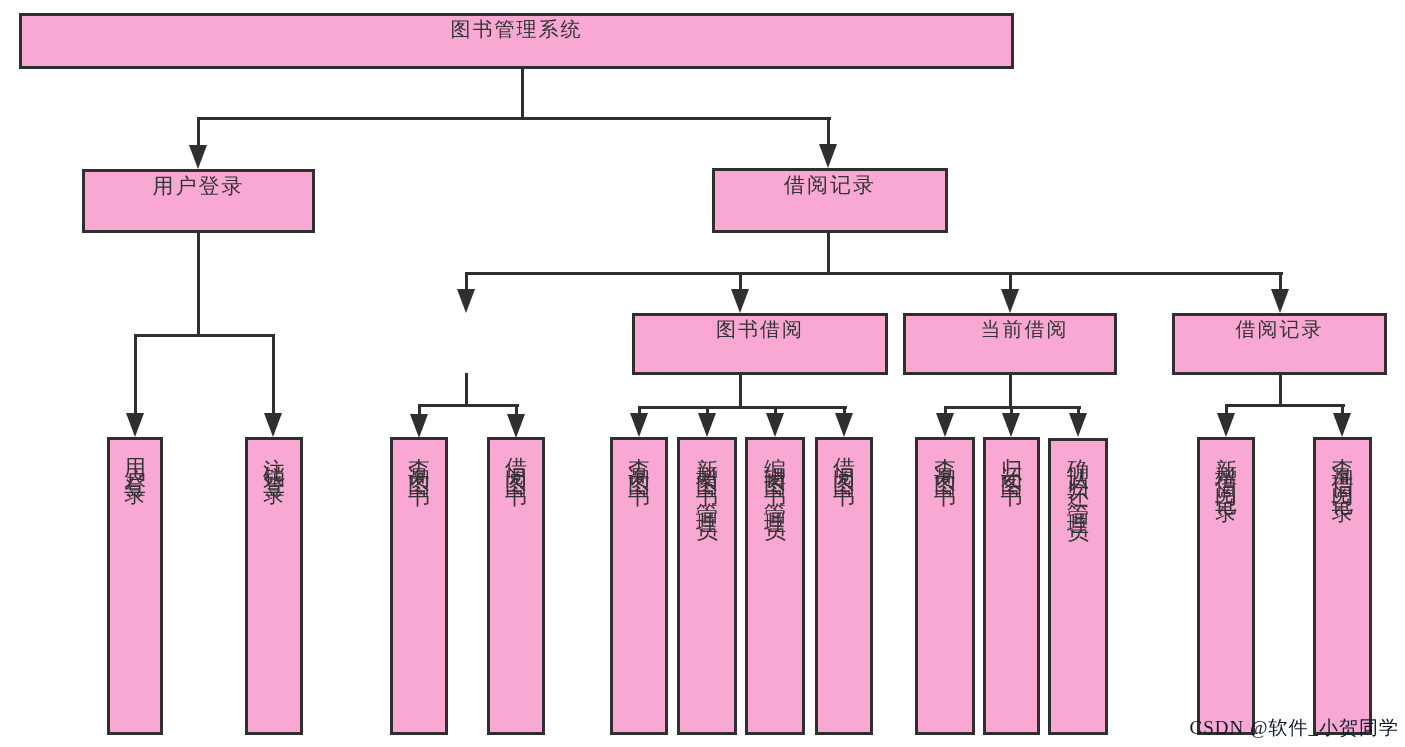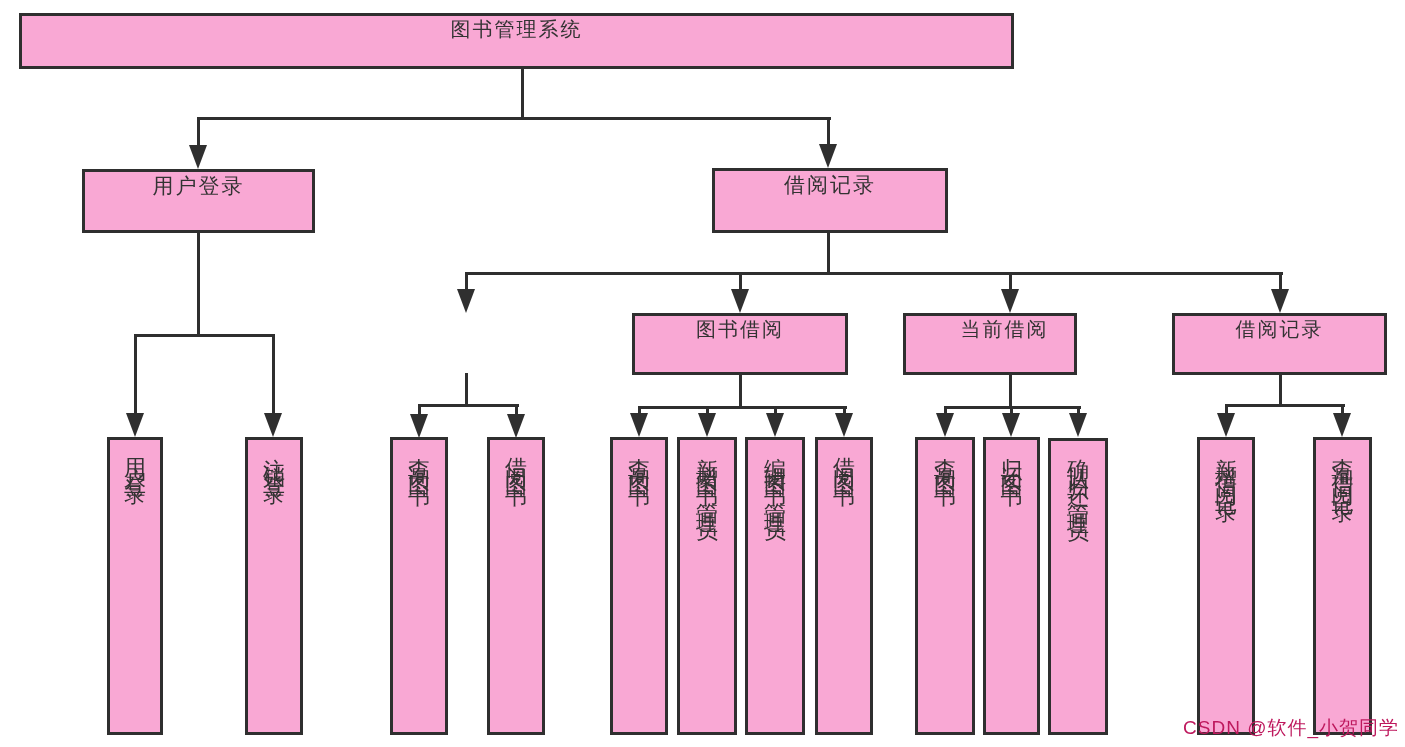--- a/index.html
+++ b/index.html
@@ -53,23 +53,24 @@
     border-left: 9px solid transparent;
     border-right: 9px solid transparent;
     border-top: 24px solid #2f2f2f;
   }
   .watermark {
     position: absolute;
     right: 6px;
     top: 715px;
     font-size: 19px;
     letter-spacing: 1px;
-    color: #be185d;
+    color: #0f172a;
     z-index: 5;
     white-space: nowrap;
+    font-family: Liberation Serif, serif;
   }
 </style>
 </head>
 <body>
 
 <div class="canvas">
 
   <div class="box lvl1" style="left:19px; top:13px; width:995px; height:56px;">
     <span class="lbl">图书管理系统</span>
   </div>
@@ -105,24 +106,24 @@
     <div class="vline" style="left:465px; top:272px; height:21px;"></div>
     <div class="arrow" style="left:457px; top:289px;"></div>
     <div class="vline" style="left:739px; top:272px; height:21px;"></div>
     <div class="arrow" style="left:731px; top:289px;"></div>
     <div class="vline" style="left:1009px; top:272px; height:21px;"></div>
     <div class="arrow" style="left:1001px; top:289px;"></div>
     <div class="vline" style="left:1279px; top:272px; height:21px;"></div>
     <div class="arrow" style="left:1271px; top:289px;"></div>
   </div>
 
-  <div class="box lvl3" style="left:632px; top:313px; width:216px; height:62px;">
+  <div class="box lvl3" style="left:632px; top:313px; width:256px; height:62px;">
     <span class="lbl">图书借阅</span>
   </div>
-  <div class="box lvl3" style="left:903px; top:313px; width:174px; height:62px;padding-left:29px;">
+  <div class="box lvl3" style="left:903px; top:313px; width:214px; height:62px;padding-left:29px;">
     <span class="lbl">当前借阅</span>
   </div>
   <div class="box lvl3" style="left:1172px; top:313px; width:215px; height:62px;">
     <span class="lbl">借阅记录</span>
   </div>
 
   <div>
     <div class="vline" style="left:465px; top:373px; height:33px;"></div>
     <div class="hline" style="left:418px; top:404px; width:101px;"></div>
     <div class="vline" style="left:418px; top:404px; height:14px;"></div>

